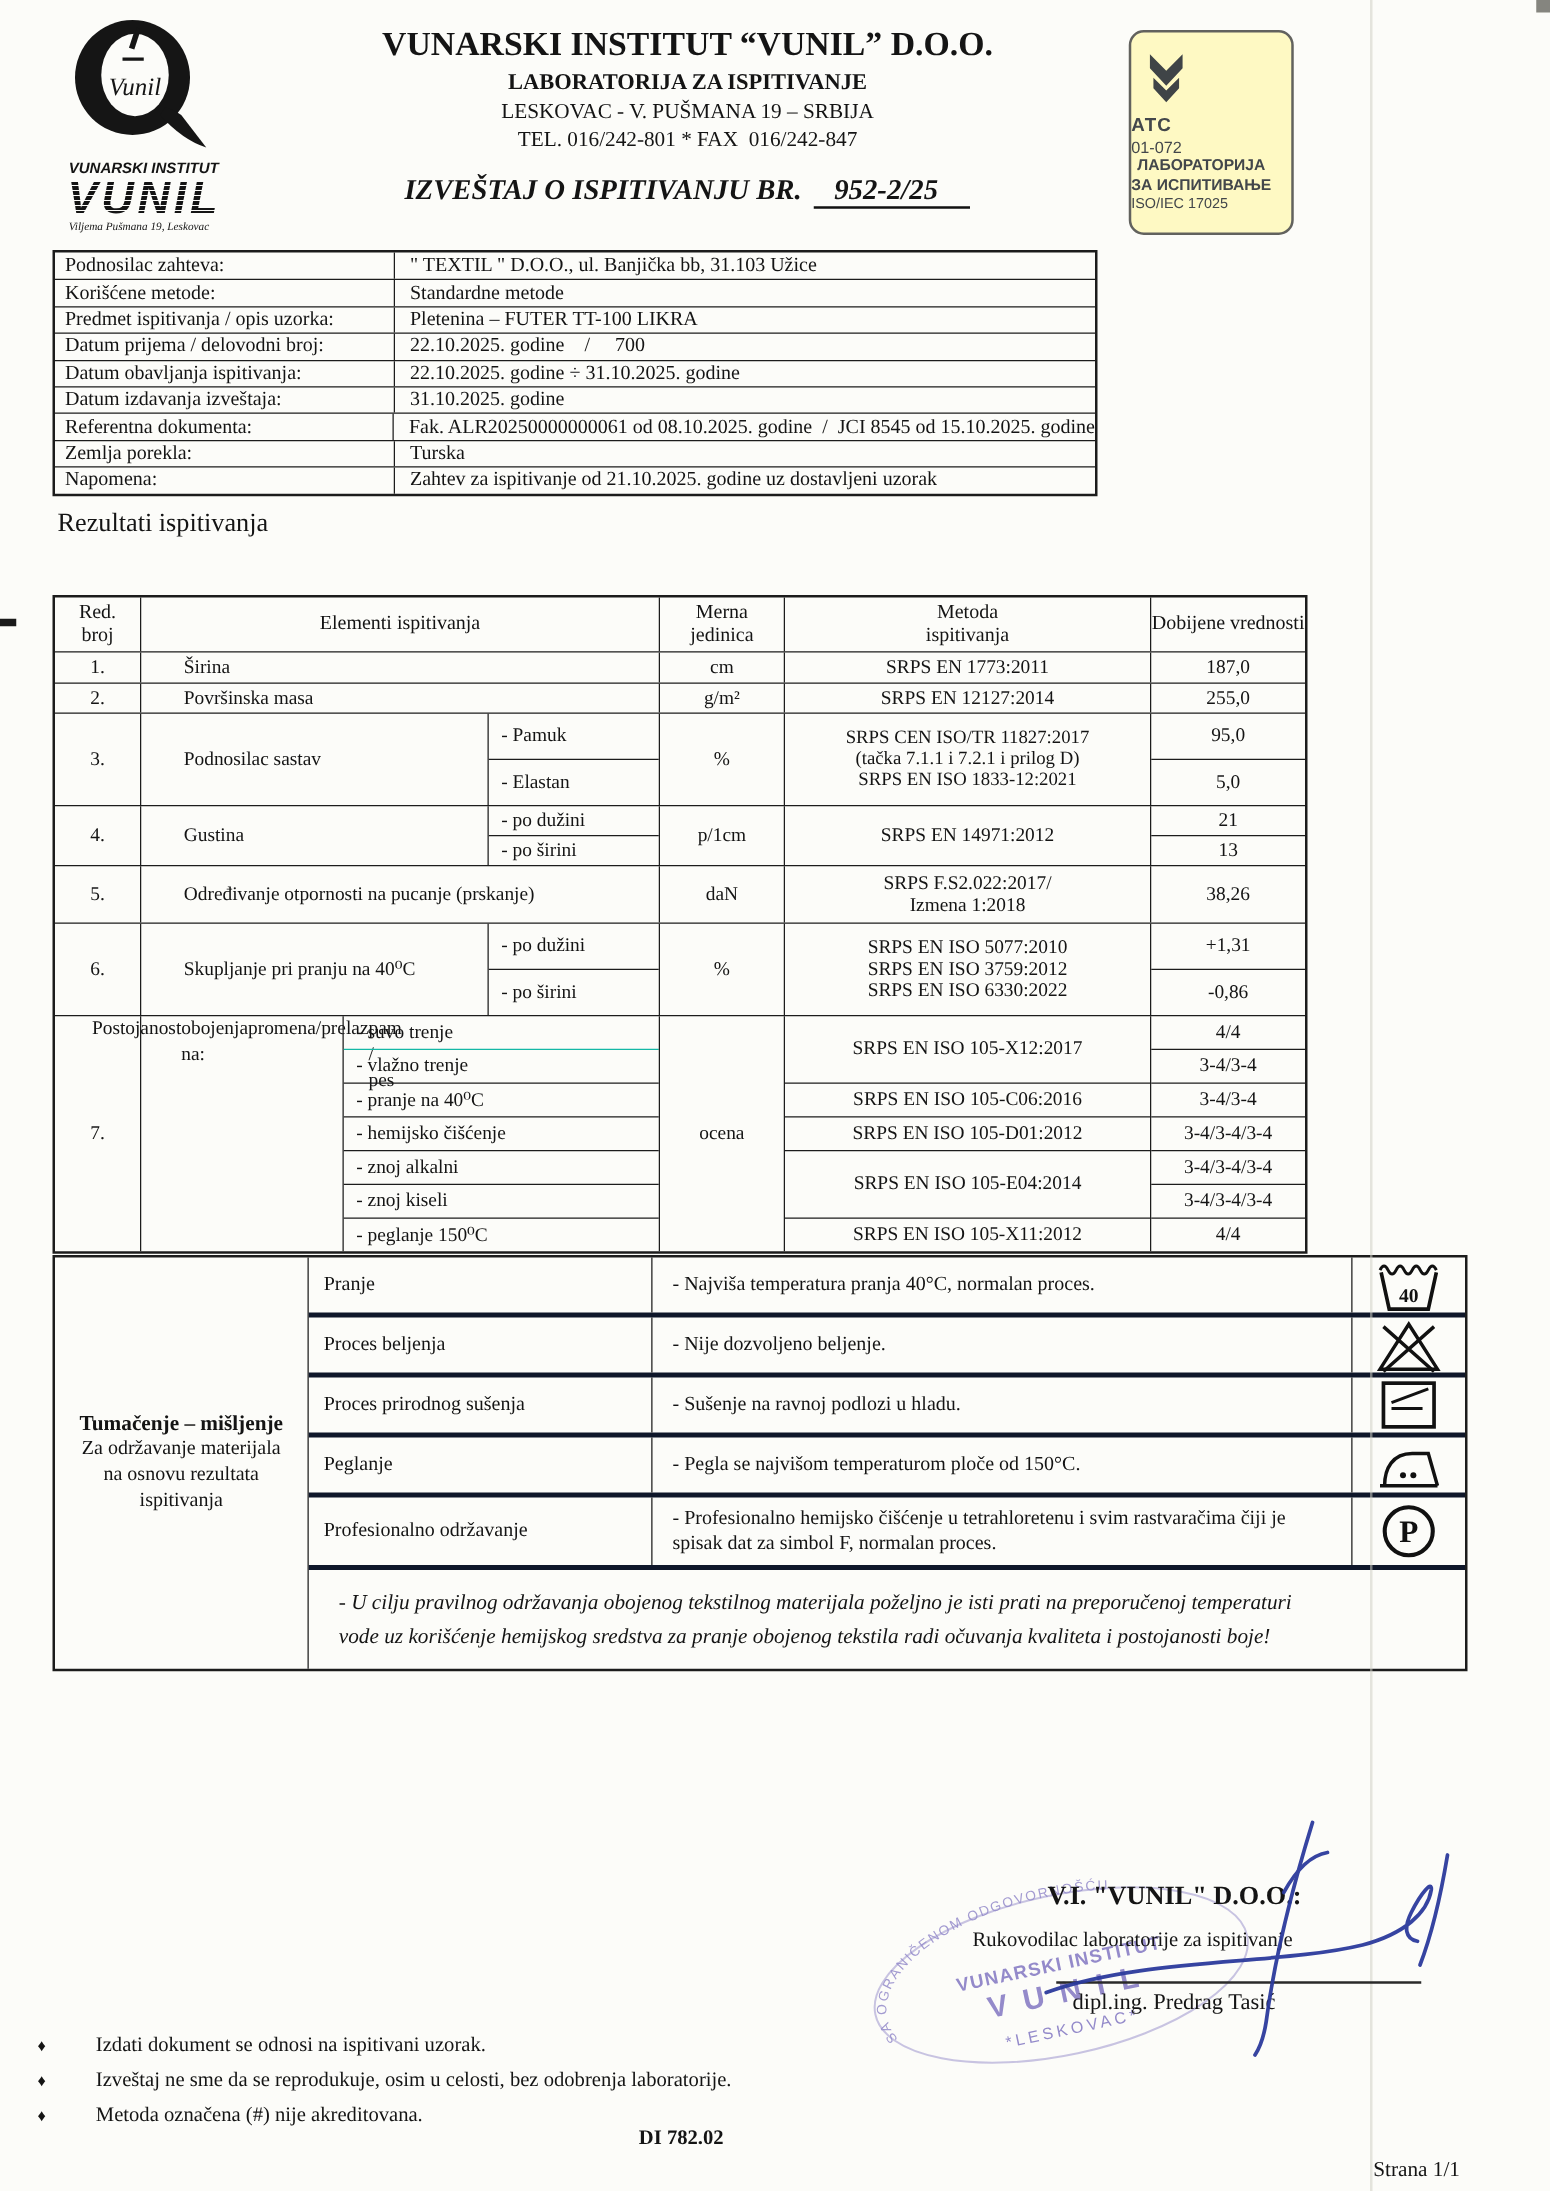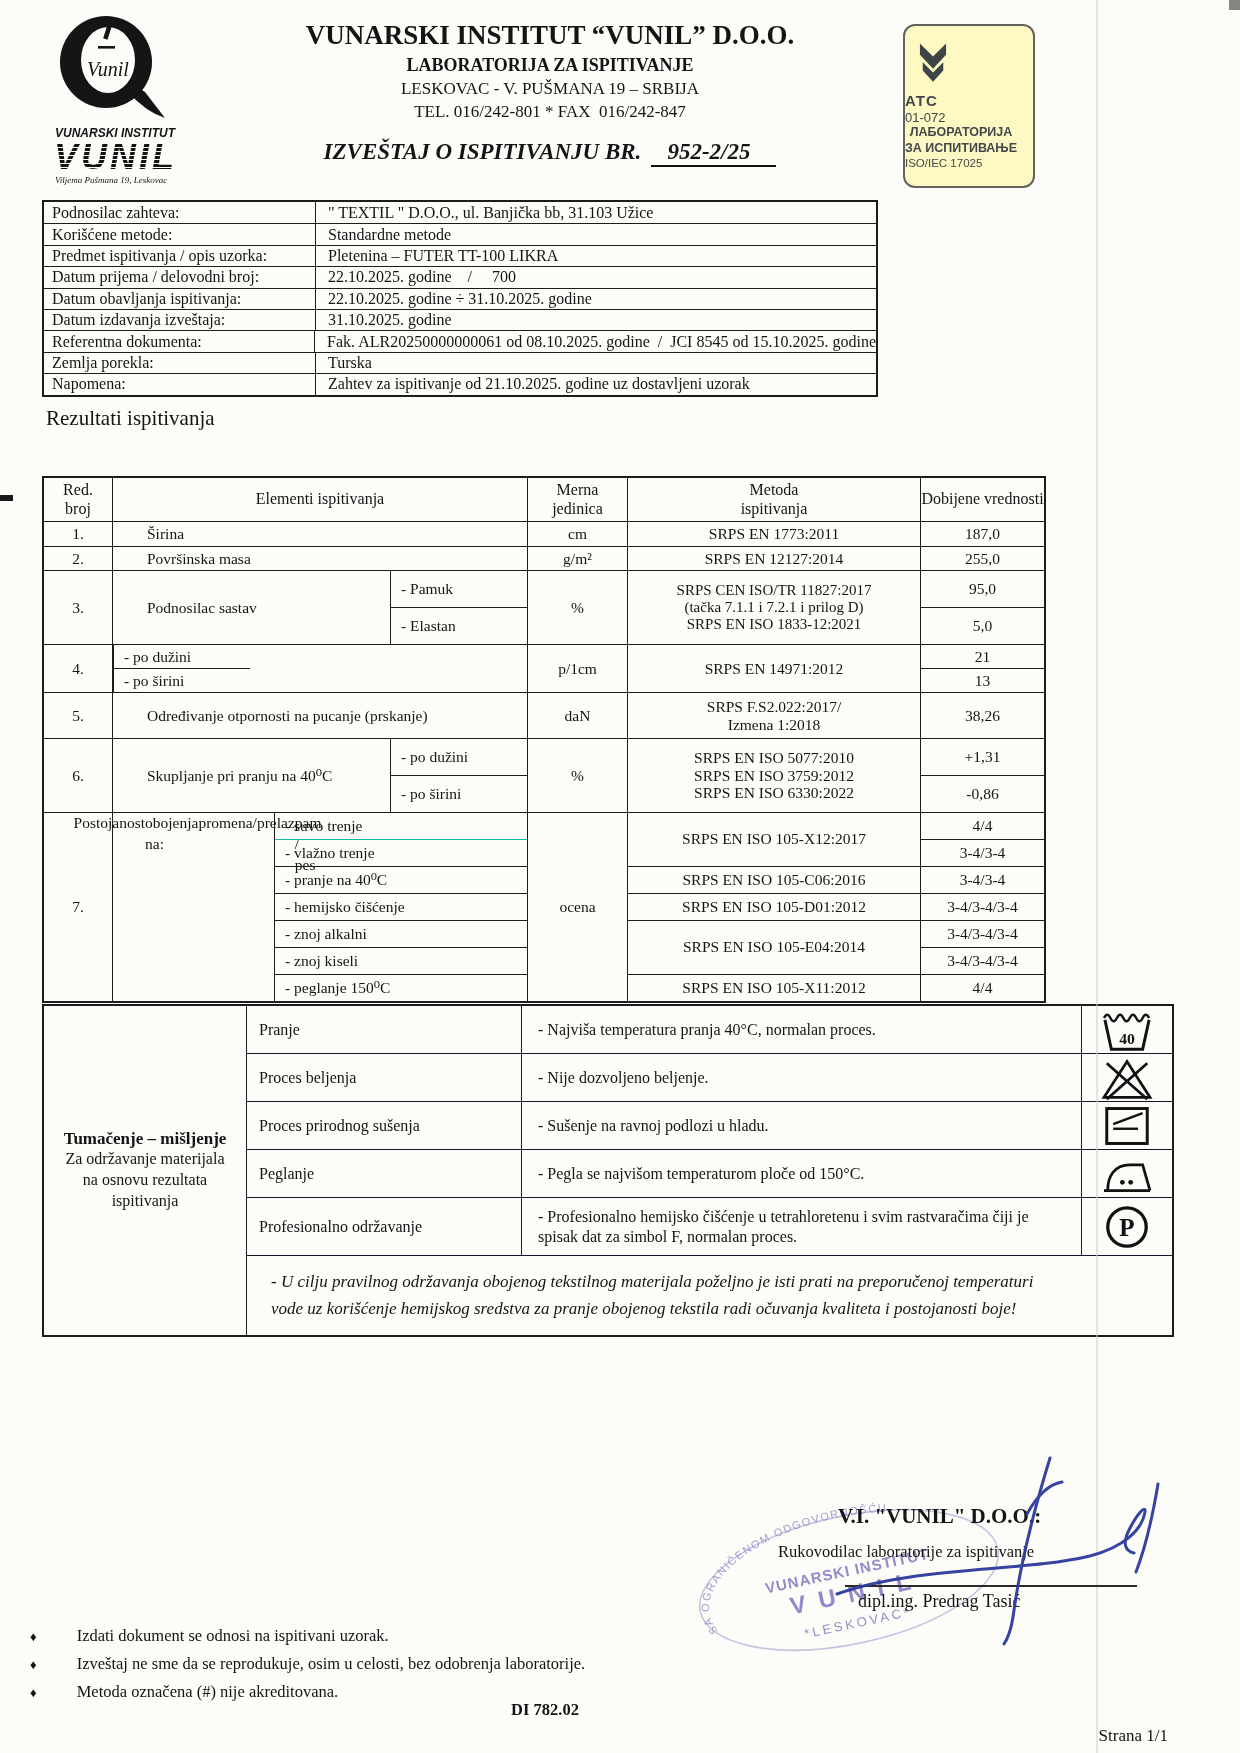--- a/index.html
+++ b/index.html
@@ -61,21 +61,21 @@
   .el-main7{width:161px;display:flex;justify-content:center;text-align:left;padding-left:8px;line-height:1.35}
   .el-sub7{flex:1;border-left:1px solid #1c1c1c;display:flex;flex-direction:column}
   .h24{height:24px}.h74{height:74px}.h48{height:48px}.h46{height:46px}.h189{height:189px}
 
   
   .care{left:42px;top:1004px;width:1132px;height:333px;border:2.5px solid #1c1c1c;display:flex;background:#fcfcf9}
   .care-left{width:203px;border-right:1.5px solid #1c1c1c;display:flex;flex-direction:column;justify-content:center;text-align:center;padding:0 4px}
   .care-title{font-size:17px;font-weight:bold}
   .care-subline{font-size:16px;line-height:1.3}
   .care-right{flex:1;display:flex;flex-direction:column}
-  .crow{display:flex;border-bottom:1px solid #0f172a;height:48px}
+  .crow{display:flex;border-bottom:4px solid #0f172a;height:48px}
   .crow.tall{height:58px}
   .crow .p{width:275px;border-right:1px solid #1c1c1c;display:flex;align-items:center;padding-left:12px;font-size:16px}
   .crow .d{flex:1;border-right:1px solid #1c1c1c;display:flex;align-items:center;padding:2px 10px 2px 16px;font-size:16px;line-height:1.25}
   .crow .ic{width:90px;display:flex;align-items:center;justify-content:center}
   .cnote{flex:1;display:flex;flex-direction:column;justify-content:center;padding:4px 18px 4px 24px;
          font-size:17px;font-style:italic;line-height:1.55}
 
   
   .sig-company{left:838px;top:1504px;font-size:21px;font-weight:bold;z-index:4;white-space:pre}
   .sig-role{left:778px;top:1542px;font-size:16.5px;z-index:4}
@@ -244,20 +244,21 @@
       </div>
       <div class="vstack">
         <div class="s">95,0</div>
         <div class="s">5,0</div>
       </div>
     </div>
 
     <div class="rrow h48">
       <div class="cell nb w-num">4.</div>
       <div class="el-wrap">
+        <div class="el-main">Gustina</div>
         <div class="el-sub">
           <div class="s">- po dužini</div>
           <div class="s">- po širini</div>
         </div>
       </div>
       <div class="cell w-unit">p/1cm</div>
       <div class="cell w-met">SRPS EN 14971:2012</div>
       <div class="vstack">
         <div class="s">21</div>
         <div class="s">13</div>

